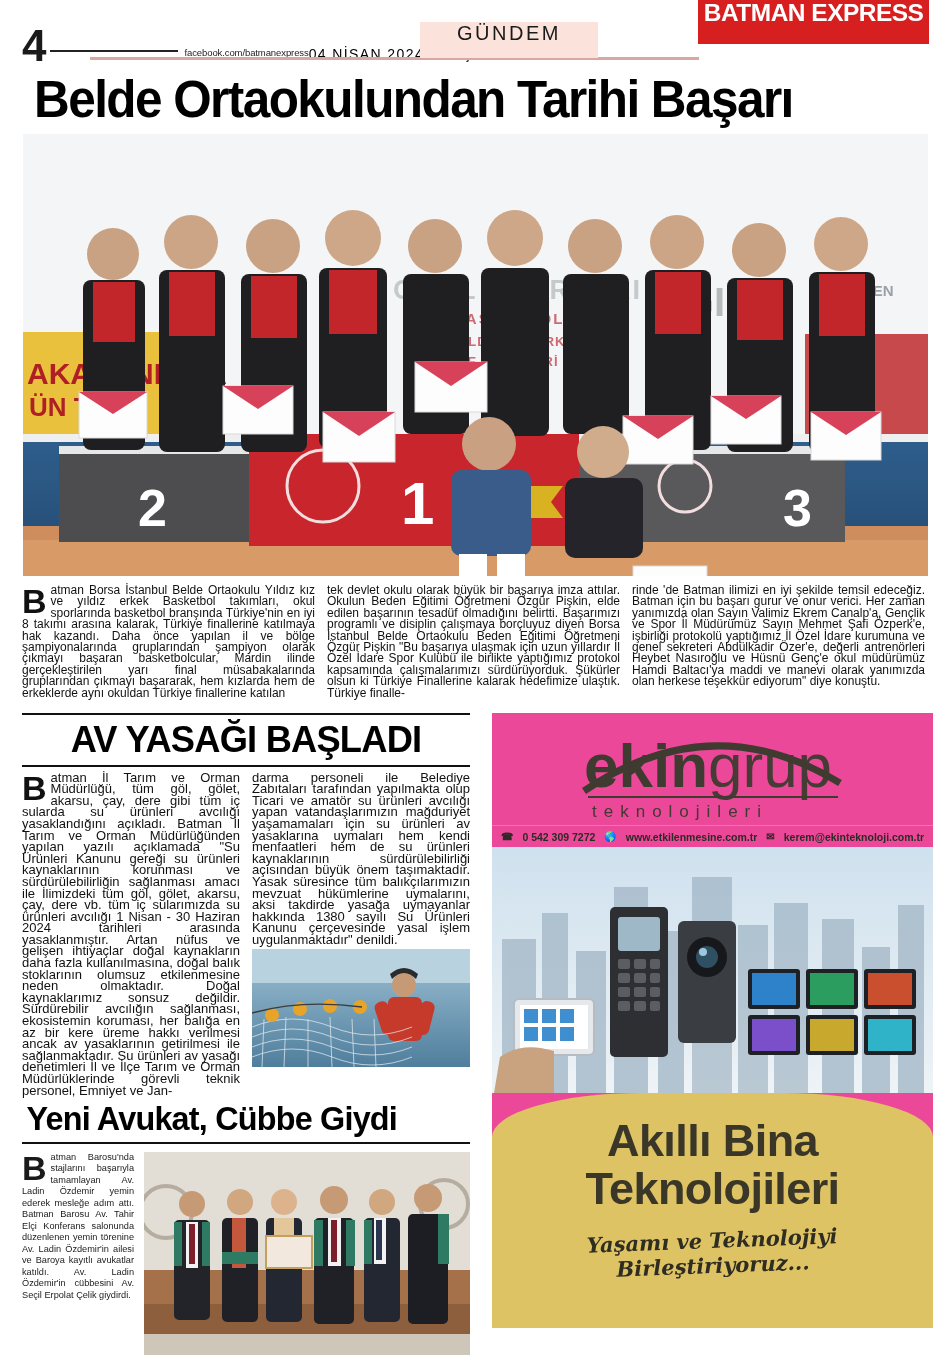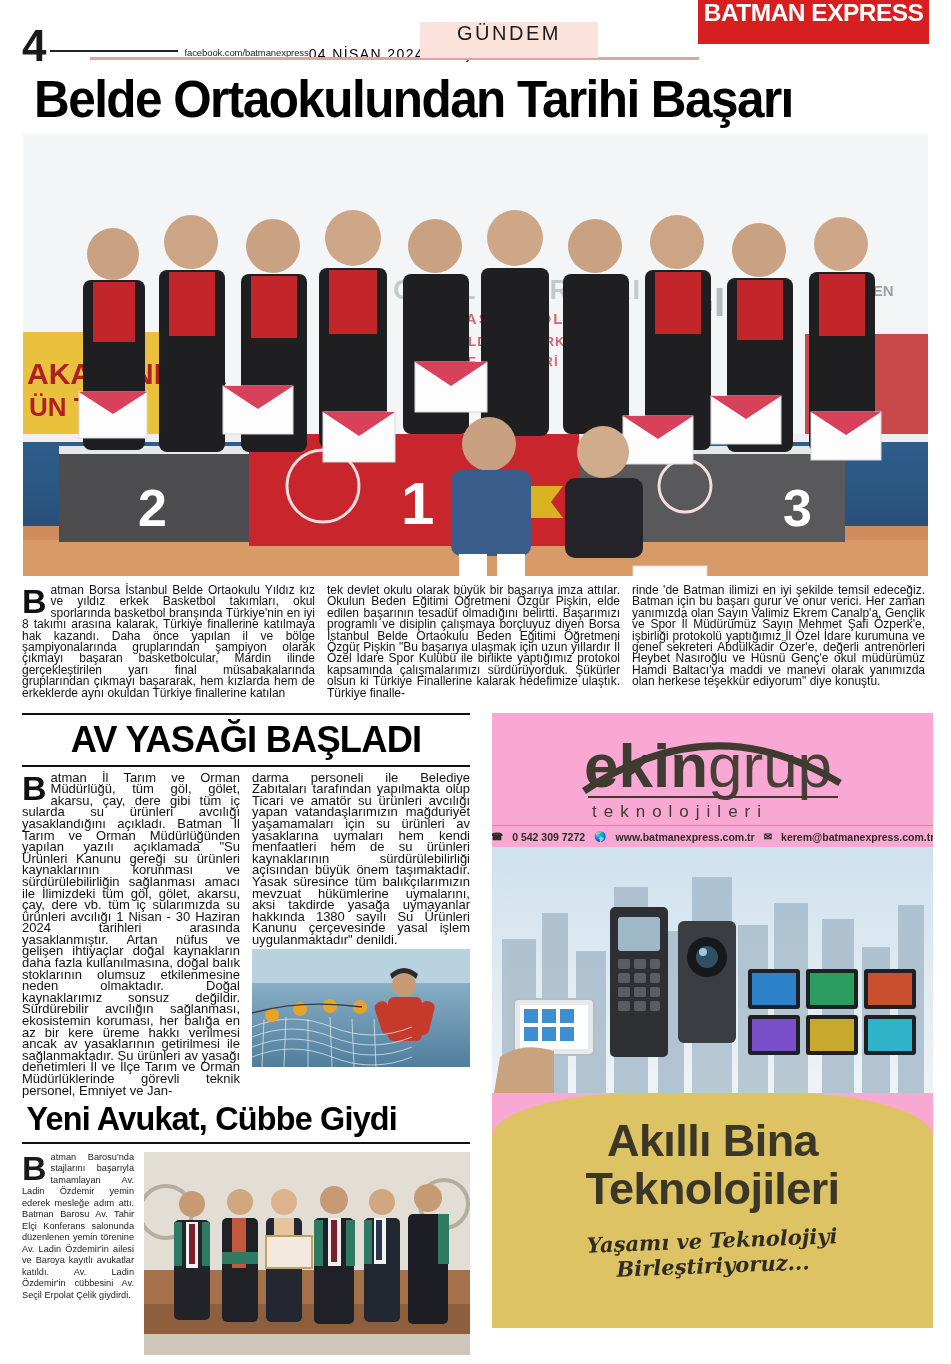--- a/index.html
+++ b/index.html
@@ -92,21 +92,21 @@
   .fish-photo { width: 218px; height: 118px; margin-top: 4px; overflow: hidden; }
   .fish-photo svg { display: block; width:100%; height: 100%; }
 
   .avukat-wrap { display: flex; gap: 10px; margin-top: 8px; }
   .avukat-text { width: 112px; font-size: 9.2px; line-height: 11.5px; text-align: justify; }
   .avukat-photo { width: 326px; height: 203px; overflow: hidden; }
   .avukat-photo svg { display: block; width: 100%; height: 100%; }
 
   
   .ad {
-    width: 441px; height: 615px; background: #f9a8d4; position: relative; overflow: hidden;
+    width: 441px; height: 615px; background: #ec4899; position: relative; overflow: hidden;
   }
   .ad-logo-zone { height: 112px; position: relative; }
   .ad-contact {
     font-size: 10.5px; font-weight: bold; color: #2b2a25;
     display: flex; align-items: center; justify-content: center; gap: 9px;
     height: 22px; border-top: 1px solid #b9a257; white-space: nowrap;
   }
   .ad-contact .ci { font-size: 10px; }
   .ad-photo { height: 246px; position: relative; overflow: hidden; background: #bcd3e4; }
   .ad-photo svg { display: block; width: 100%; height: 100%; }
@@ -403,23 +403,23 @@
             <text x="216" y="74" font-family="Liberation Sans, sans-serif" font-size="62" fill="#3f3b30" opacity="0.95">grup</text>
             <line x1="96" y1="84" x2="346" y2="84" stroke="#3f3b30" stroke-width="2"></line>
             <text x="100" y="104" font-family="Liberation Sans, sans-serif" font-size="17" fill="#3f3b30" letter-spacing="7">teknolojileri</text>
           </svg>
         </div>
 
         <div class="ad-contact">
           <span class="ci">☎</span>
           <span>0 542 309 7272</span>
           <span class="ci">🌎</span>
-          <span>www.batmanexpress.com.tr</span>
+          <span>www.etkilenmesine.com.tr</span>
           <span class="ci">✉</span>
-          <span>kerem@batmanexpress.com.tr</span>
+          <span>kerem@ekinteknoloji.com.tr</span>
         </div>
 
         <div class="ad-photo">
           <svg viewBox="0 0 441 246" preserveAspectRatio="none">
             <defs>
               <linearGradient id="skyg" x1="0" y1="0" x2="0" y2="1">
                 <stop offset="0" stop-color="#cfe1ee"></stop>
                   <stop offset="1" stop-color="#eef3f6"></stop>
               </linearGradient>
             </defs>

